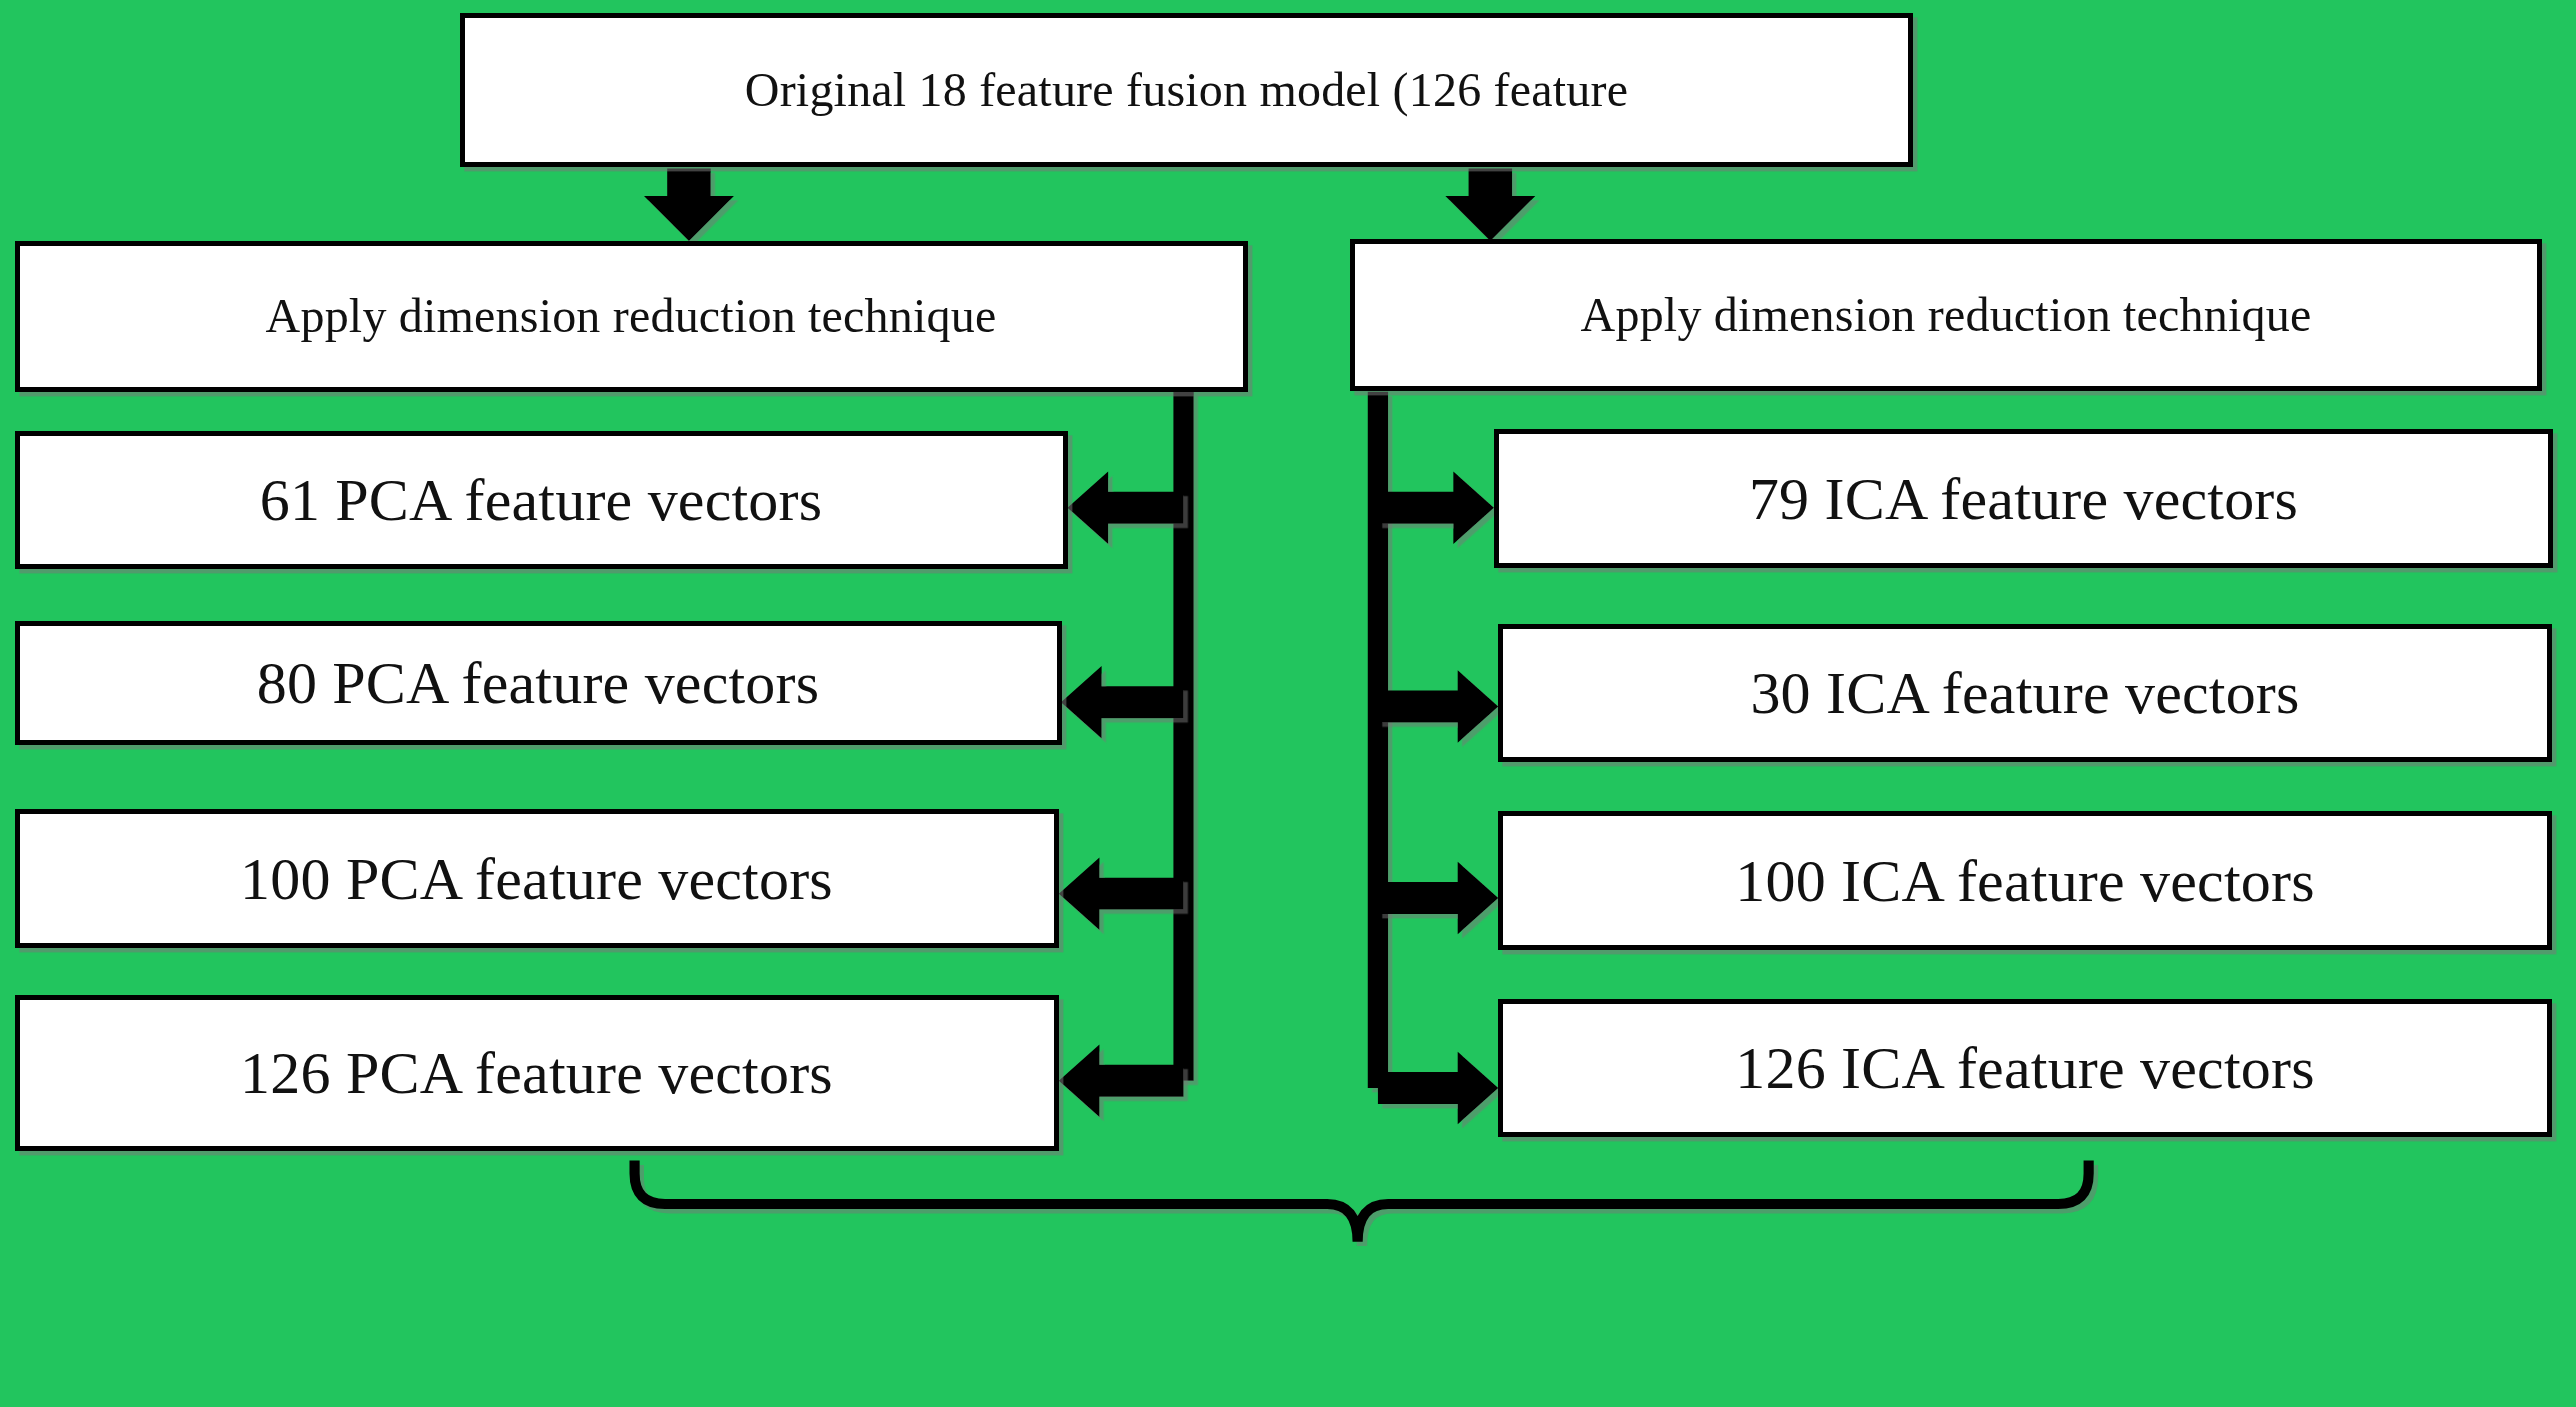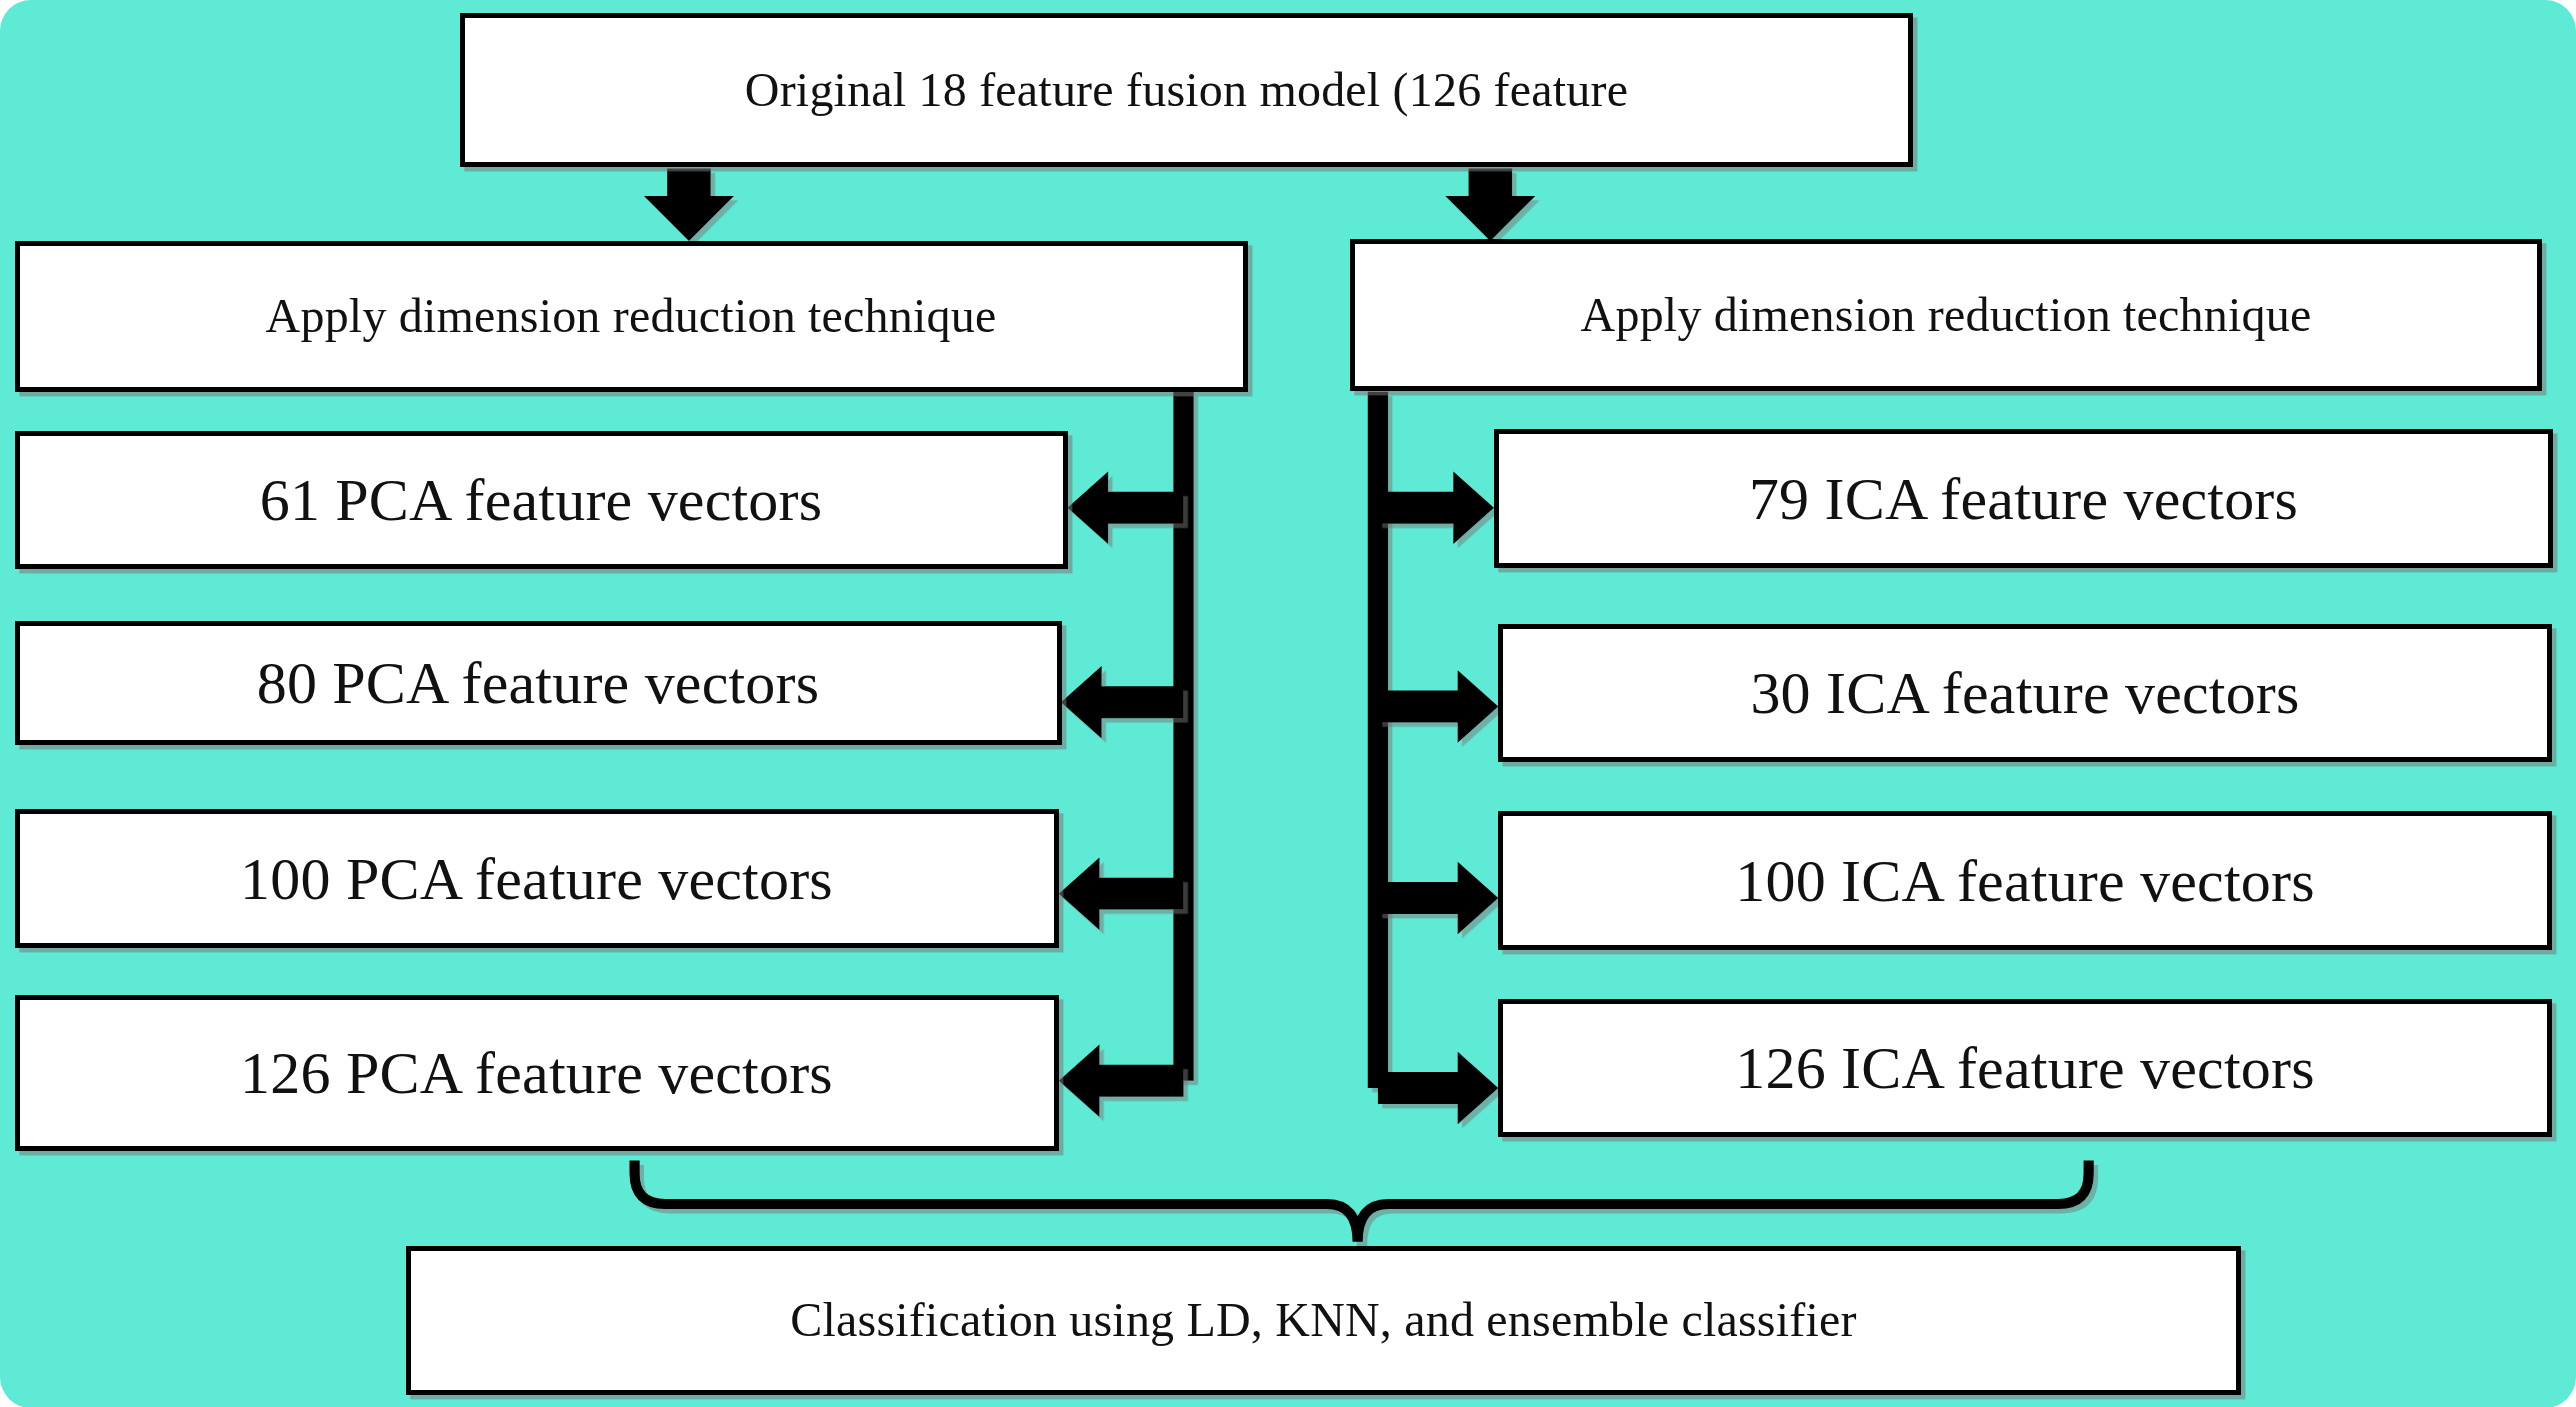--- a/index.html
+++ b/index.html
@@ -10,22 +10,21 @@
   body {
     width: 2576px;
     height: 1408px;
     font-family: "Liberation Serif", "DejaVu Serif", serif;
     overflow: hidden;
   }
   #diagram-root {
     position: relative;
     width: 2576px;
     height: 1408px;
-    background: #5eead4;
-    border-radius: 31px;
+    background: #22c55e;
   }
   #flow-svg {
     position: absolute;
     left: 0;
     top: 0;
     width: 2576px;
     height: 1408px;
   }
   .node-box {
     position: absolute;
@@ -120,18 +119,15 @@
         <span class="node-label small">30 ICA feature vectors</span>
       </div>
       <div class="node-box" style="left: 1498px; top: 811px; width: 1054px; height: 139px;">
         <span class="node-label small">100 ICA feature vectors</span>
       </div>
       <div class="node-box" style="left: 1498px; top: 999px; width: 1054px; height: 138px;">
         <span class="node-label small">126 ICA feature vectors</span>
       </div>
     </div>
 
-  <div class="node-box" id="node-bottom" style="left: 406px; top: 1246px; width: 1835px; height: 149px;">
-    <span class="node-label">Classification using LD, KNN, and ensemble classifier</span>
-  </div>
 
 </div>
 
 
 </body></html>

